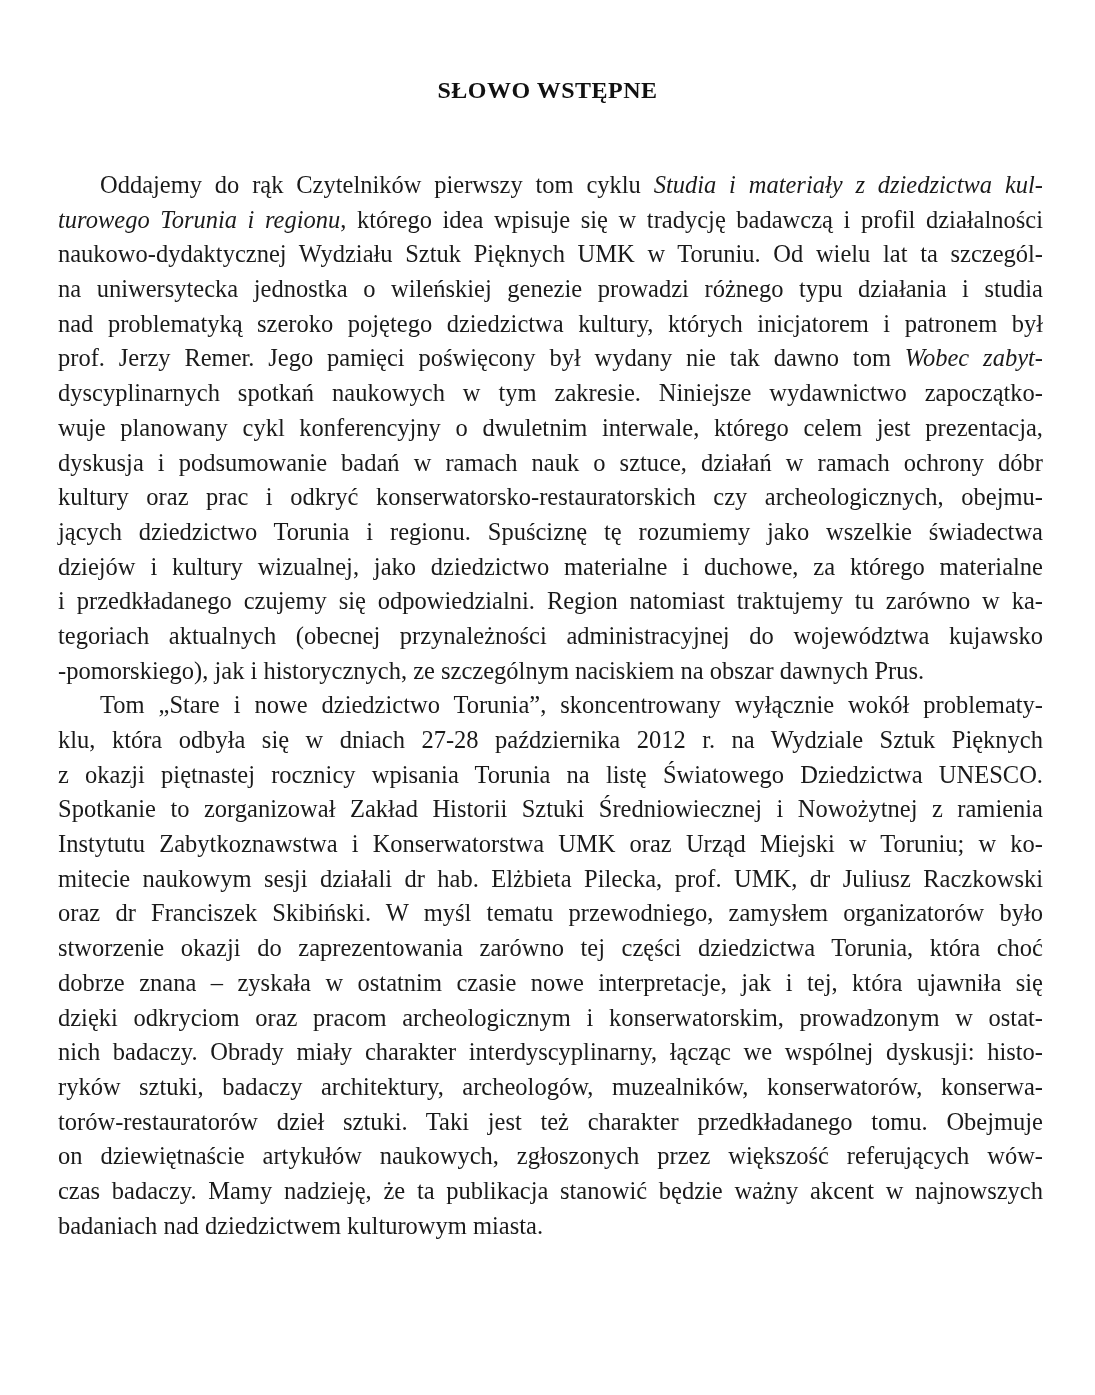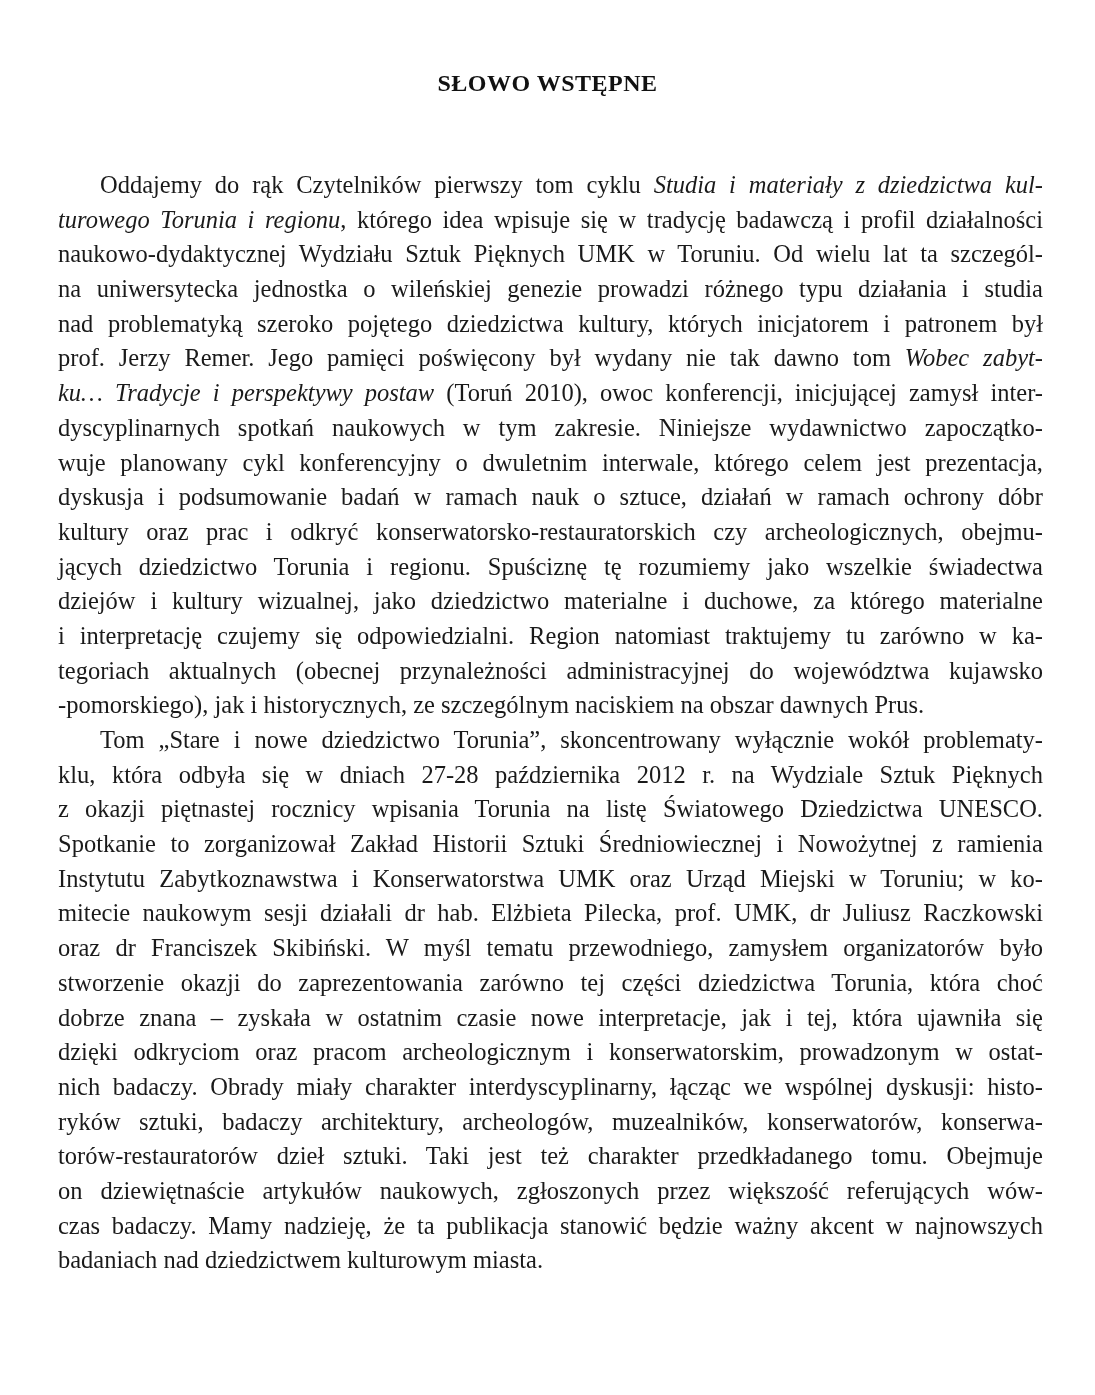--- a/index.html
+++ b/index.html
@@ -16,21 +16,21 @@
     font-family: "Liberation Serif", "DejaVu Serif", serif;
   }
   .page {
     position: absolute;
     left: 0; top: 0;
     width: 1095px;
     height: 1395px;
   }
   .title {
     position: absolute;
-    top: 70px;
+    top: 77px;
     left: 0;
     width: 1095px;
     text-align: center;
     font-weight: bold;
     font-size: 24px;
     letter-spacing: 0.5px;
     color: #111;
   }
   .body {
     position: absolute;
@@ -69,28 +69,27 @@
 <div class="page">
   <div class="title">SŁOWO WSTĘPNE</div>
   <div class="body" id="body">
       <div>
         <span class="line indent"><span>Oddajemy do rąk Czytelników pierwszy tom cyklu </span><i>Studia i materiały z dziedzictwa kul-</i></span>
         <span class="line"><i>turowego Torunia i regionu</i><span>, którego idea wpisuje się w tradycję badawczą i profil działalności</span></span>
         <span class="line"><span>naukowo-dydaktycznej Wydziału Sztuk Pięknych UMK w Toruniu. Od wielu lat ta szczegól-</span></span>
         <span class="line"><span>na uniwersytecka jednostka o wileńskiej genezie prowadzi różnego typu działania i studia</span></span>
         <span class="line"><span>nad problematyką szeroko pojętego dziedzictwa kultury, których inicjatorem i patronem był</span></span>
         <span class="line"><span>prof. Jerzy Remer. Jego pamięci poświęcony był wydany nie tak dawno tom </span><i>Wobec zabyt-</i></span>
-        <span class="line"><i>ku… Tradycje i perspektywy postaw</i><span> (Toruń 2010), owoc konferencji, inicjującej zamysł inter-</span></span>
         <span class="line"><span>dyscyplinarnych spotkań naukowych w tym zakresie. Niniejsze wydawnictwo zapoczątko-</span></span>
         <span class="line"><span>wuje planowany cykl konferencyjny o dwuletnim interwale, którego celem jest prezentacja,</span></span>
         <span class="line"><span>dyskusja i podsumowanie badań w ramach nauk o sztuce, działań w ramach ochrony dóbr</span></span>
         <span class="line"><span>kultury oraz prac i odkryć konserwatorsko-restauratorskich czy archeologicznych, obejmu-</span></span>
         <span class="line"><span>jących dziedzictwo Torunia i regionu. Spuściznę tę rozumiemy jako wszelkie świadectwa</span></span>
         <span class="line"><span>dziejów i kultury wizualnej, jako dziedzictwo materialne i duchowe, za którego materialne</span></span>
-        <span class="line"><span>i interpretację czujemy się odpowiedzialni. Region natomiast traktujemy tu zarówno w ka-</span></span>
+        <span class="line"><span>i przedkładanego czujemy się odpowiedzialni. Region natomiast traktujemy tu zarówno w ka-</span></span>
         <span class="line"><span>tegoriach aktualnych (obecnej przynależności administracyjnej do województwa kujawsko</span></span>
         <span class="line last"><span>-pomorskiego), jak i historycznych, ze szczególnym naciskiem na obszar dawnych Prus.</span></span>
       </div>
       <div>
         <span class="line indent"><span>Tom „Stare i nowe dziedzictwo Torunia”, skoncentrowany wyłącznie wokół problematy-</span></span>
         <span class="line"><span>klu, która odbyła się w dniach 27-28 października 2012 r. na Wydziale Sztuk Pięknych</span></span>
         <span class="line"><span>z okazji piętnastej rocznicy wpisania Torunia na listę Światowego Dziedzictwa UNESCO.</span></span>
         <span class="line"><span>Spotkanie to zorganizował Zakład Historii Sztuki Średniowiecznej i Nowożytnej z ramienia</span></span>
         <span class="line"><span>Instytutu Zabytkoznawstwa i Konserwatorstwa UMK oraz Urząd Miejski w Toruniu; w ko-</span></span>
         <span class="line"><span>mitecie naukowym sesji działali dr hab. Elżbieta Pilecka, prof. UMK, dr Juliusz Raczkowski</span></span>

